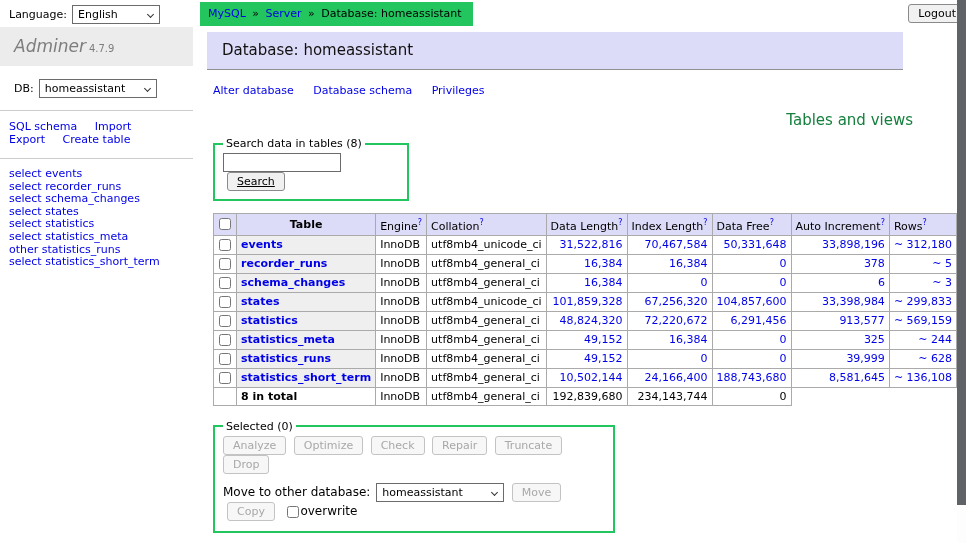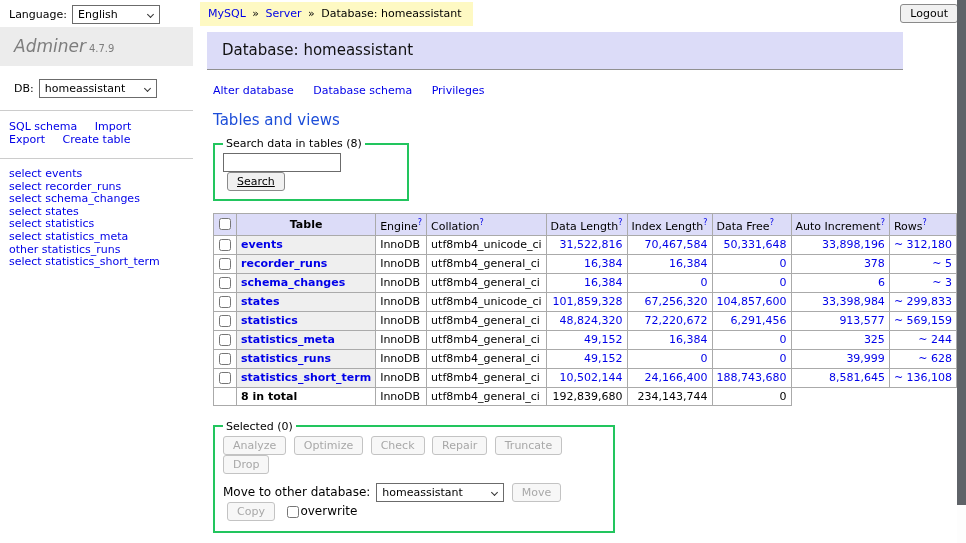--- a/index.html
+++ b/index.html
@@ -30,26 +30,26 @@
     padding:2px 9px; color:#000; cursor:pointer;
   }
   .btn.disabled { color:#a8a8a8; border-color:#c3c3c3; background:#f7f7f7; cursor:default; }
 
   
   #lang-row { position:absolute; left:9px; top:5px; }
   #lang-row label { margin-right:5px; }
   #lang-select { width:88px; }
 
   #breadcrumb {
-    position:absolute; left:200px; top:2px; background:#fef9c3;
+    position:absolute; left:200px; top:2px; background:#22c55e;
     padding:5px 11px 6px 8px; white-space:nowrap;
   }
   #breadcrumb .sep { color:#000; margin:0 3px; }
 
-  #logout-btn { position:absolute; right:8px; top:4px; }
+  #logout-btn { position:absolute; right:0; top:4px; }
 
   #page-title {
     position:absolute; left:207px; top:32px; width:696px; height:38px;
     background:#dcdcf8; border-bottom:1px solid #909090;
     line-height:37px; padding-left:15px; font-size:15px; color:#111;
   }
 
   
   #sidebar { position:absolute; left:0; top:0; width:193px; }
   #brand {
@@ -62,21 +62,21 @@
   #db-select { width:118px; }
   .side-hr { border:none; border-top:1px solid #ccc; margin:12px 0 0 0; }
   #side-actions { margin:9px 0 0 9px; width:172px; line-height:13px; }
   #side-actions a { margin-right:14px; white-space:nowrap; }
   #side-tables { margin:9px 0 0 9px; }
   #side-tables a { display:block; line-height:12.6px; white-space:nowrap; }
 
   
   #main { position:absolute; left:213px; top:84px; width:700px; }
   #db-links a { margin-right:16px; }
-  h3.sec { font-size:15px; font-weight:normal; color:#1d4ed8; margin:14px 0 0 0; }
+  h3.sec { font-size:15px; font-weight:normal; color:#15803d; margin:14px 0 0 0;text-align:right; }
 
   fieldset {
     border:2px solid #22c55e; margin:8px 0 0 0; padding:3px 8px 8px 8px;
     display:inline-block;
   }
   legend { font-size:11px; padding:0 3px; }
   #search-fieldset { width:196px; }
   #search-input {
     width:118px; height:19px; border:1px solid #6b6b6b; padding:0 4px;
     font-family:"DejaVu Sans", sans-serif; font-size:11px; vertical-align:middle;

